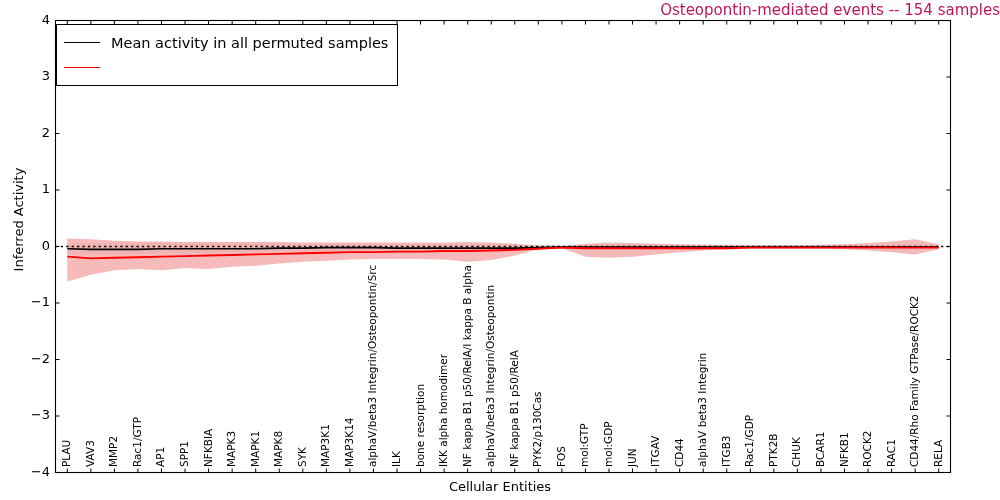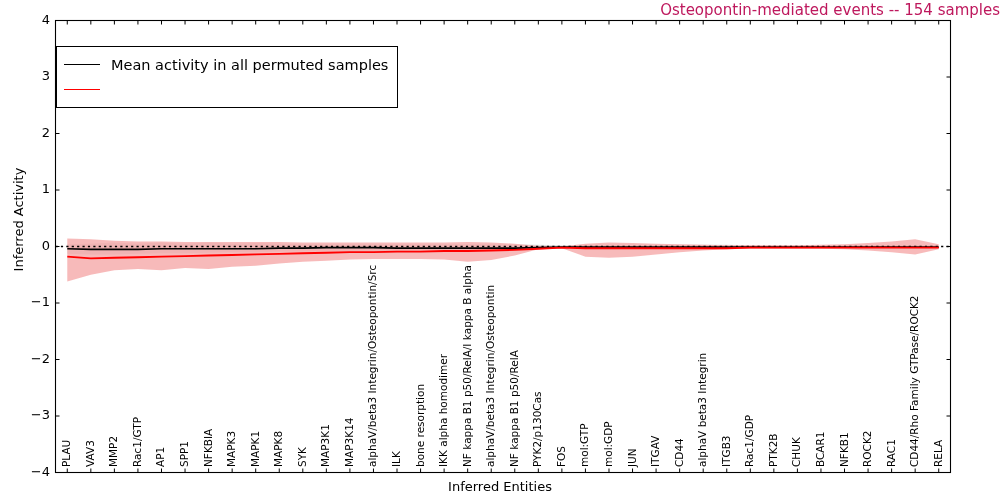--- a/index.html
+++ b/index.html
@@ -28,39 +28,39 @@
   #yticks{position:absolute;left:0;top:0;width:50px;height:500px;}
   #xticklabels{position:absolute;left:0;top:0;width:1000px;height:500px;}
   .xtick{
     position:absolute;bottom:0;
     font-size:10.5px;color:#000;white-space:nowrap;
     transform-origin:left bottom;
     transform:rotate(-90deg);
     line-height:10px;
   }
   #legend{
-    position:absolute;left:56px;top:46px;
+    position:absolute;left:56px;top:24px;
     background:#ffffff;border:1.2px solid #000;
     padding:5px 9px 5px 7px;
     box-sizing:border-box;
   }
   .legrow{display:flex;align-items:center;height:25px;}
   .legline{display:inline-block;width:36px;height:0;border-top:1.6px solid #000;margin-right:11px;}
   .legline.red{border-top-color:#ff0000;}
   .legtext{font-size:14.5px;color:#000;}
 </style>
 </head>
 <body>
 
 <div id="fig">
 
   <div id="title">Osteopontin-mediated events -- 154 samples</div>
 
   <div id="ylabel">Inferred Activity</div>
-  <div id="xlabel">Inferred Entities</div>
+  <div id="xlabel">Cellular Entities</div>
 
   <div id="yticks">
       <div class="ytick" style="top: 20.5px;">4</div>
       <div class="ytick" style="top: 77px;">3</div>
       <div class="ytick" style="top: 133.5px;">2</div>
       <div class="ytick" style="top: 190px;">1</div>
       <div class="ytick" style="top: 246.5px;">0</div>
       <div class="ytick" style="top: 303px;">−1</div>
       <div class="ytick" style="top: 359.5px;">−2</div>
       <div class="ytick" style="top: 416px;">−3</div>

